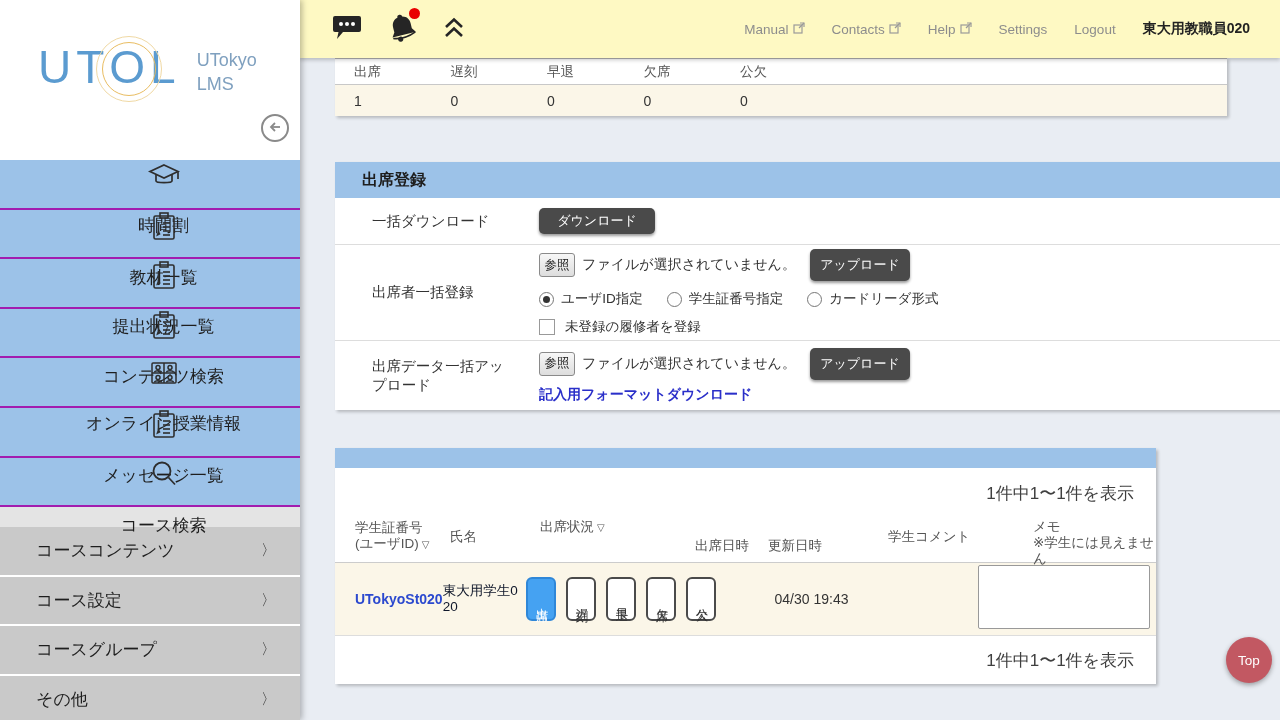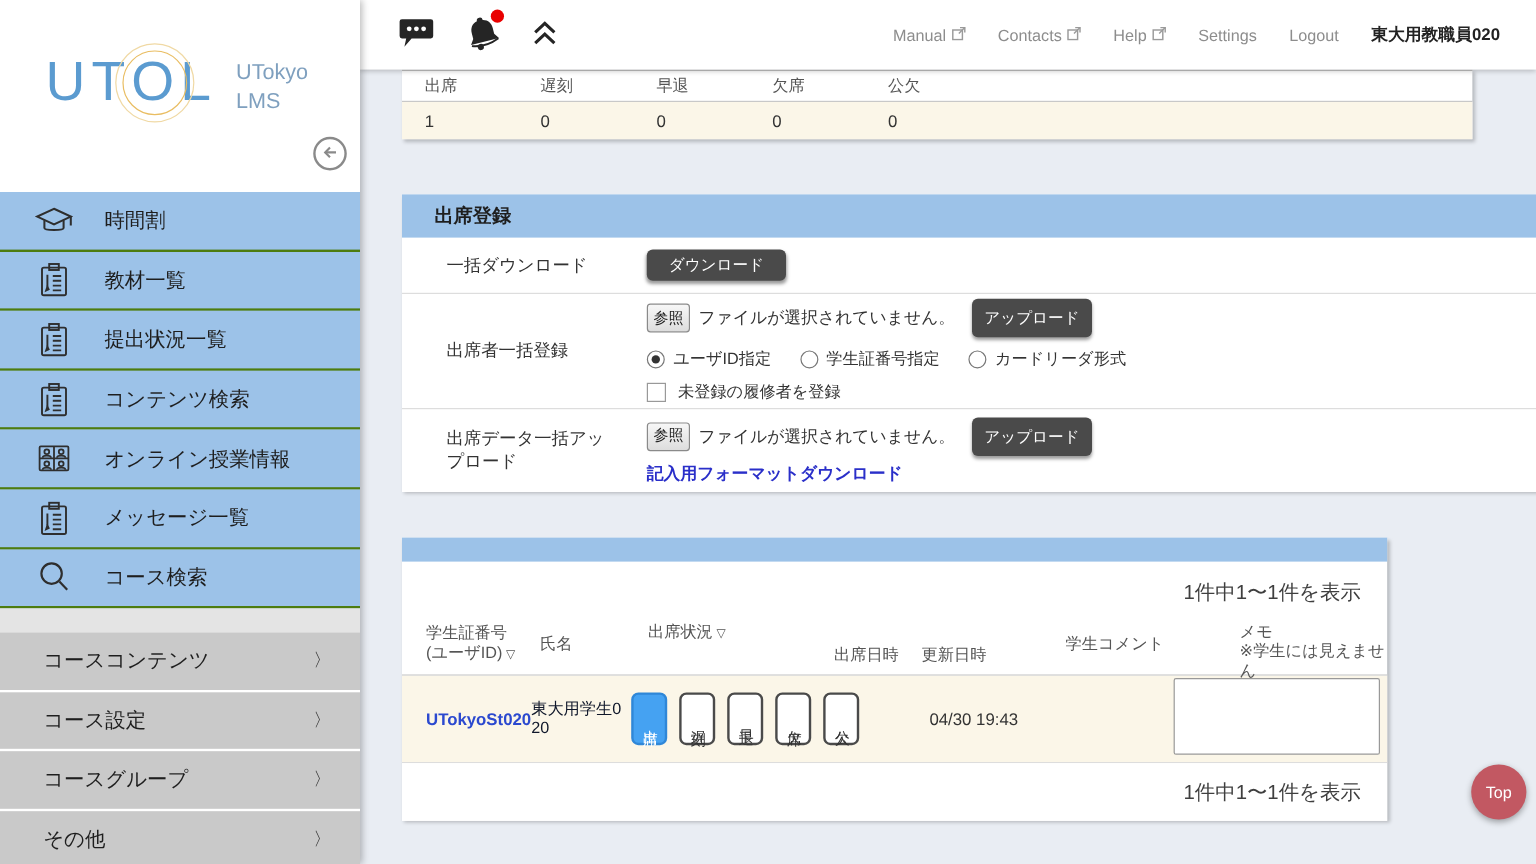--- a/index.html
+++ b/index.html
@@ -16,32 +16,32 @@
   .o-wrap { position:relative; }
   .o-wrap::before { content:""; position:absolute; width:52px; height:52px;
     border:1.5px solid #e9bd62; border-radius:50%; left:-7px; top:2px; }
   .o-wrap::after { content:""; position:absolute; width:64px; height:64px;
     border:1px solid #f0d9a4; border-radius:50%; left:-13px; top:-4px; }
   .logo-sub { margin-left:16px; margin-top:8px; color:#7fa0bf; font-size:18px; line-height:1.35; }
   .collapse-btn { position:absolute; right:11px; top:114px; width:28px; height:28px;
     border-radius:50%; border:2px solid #8a8a8a; background:#fff; cursor:pointer;
     display:flex; align-items:center; justify-content:center; padding:0; }
   .nav-item { height:49.6px; display:flex; align-items:center; gap:24px;
-    background:#9cc2e8; border-bottom:2px solid #4d7c0f; padding-left:27px; cursor:pointer; }
+    background:#9cc2e8; border-bottom:2px solid #a21caf; padding-left:27px; cursor:pointer;flex-direction:column; }
   .nav-icon { width:36px; display:flex; justify-content:center; }
   .nav-label { font-size:17px; color:#1e1e1e; font-weight:500; }
   .nav-gap { height:20px; background:#e4e4e4; }
   .group-item { height:49.5px; display:flex; align-items:center; justify-content:space-between;
     background:#c9c9c9; border-bottom:2px solid #fff; padding:0 24px 0 36px; cursor:pointer; }
   .group-label { font-size:17px; color:#1e1e1e; font-weight:500; }
   .group-chevron { font-size:15px; color:#333; }
 
   
   .main { position:absolute; left:300px; top:0; width:980px; height:720px; }
-  .topbar { position:absolute; left:0; top:0; width:980px; height:58px; background:#ffffff;
+  .topbar { position:absolute; left:0; top:0; width:980px; height:58px; background:#fef9c3;
     box-shadow:0 2px 4px rgba(0,0,0,.22); display:flex; align-items:center; z-index:4; }
   .topbar-icons { display:flex; align-items:center; gap:24px; margin-left:32px; }
   .tb-iconbtn { background:none; border:none; cursor:pointer; padding:0; position:relative;
     display:flex; align-items:center; }
   .bell-dot { position:absolute; top:-4px; right:-2px; width:11px; height:11px;
     border-radius:50%; background:#e90000; }
   .topbar-links { margin-left:auto; display:flex; align-items:center; gap:27px;
     margin-right:30px; font-size:13.5px; color:#8d8d8d; }
   .tb-link { display:flex; align-items:center; gap:4px; cursor:pointer; }
   .tb-user { font-size:14px; font-weight:bold; color:#222; }

